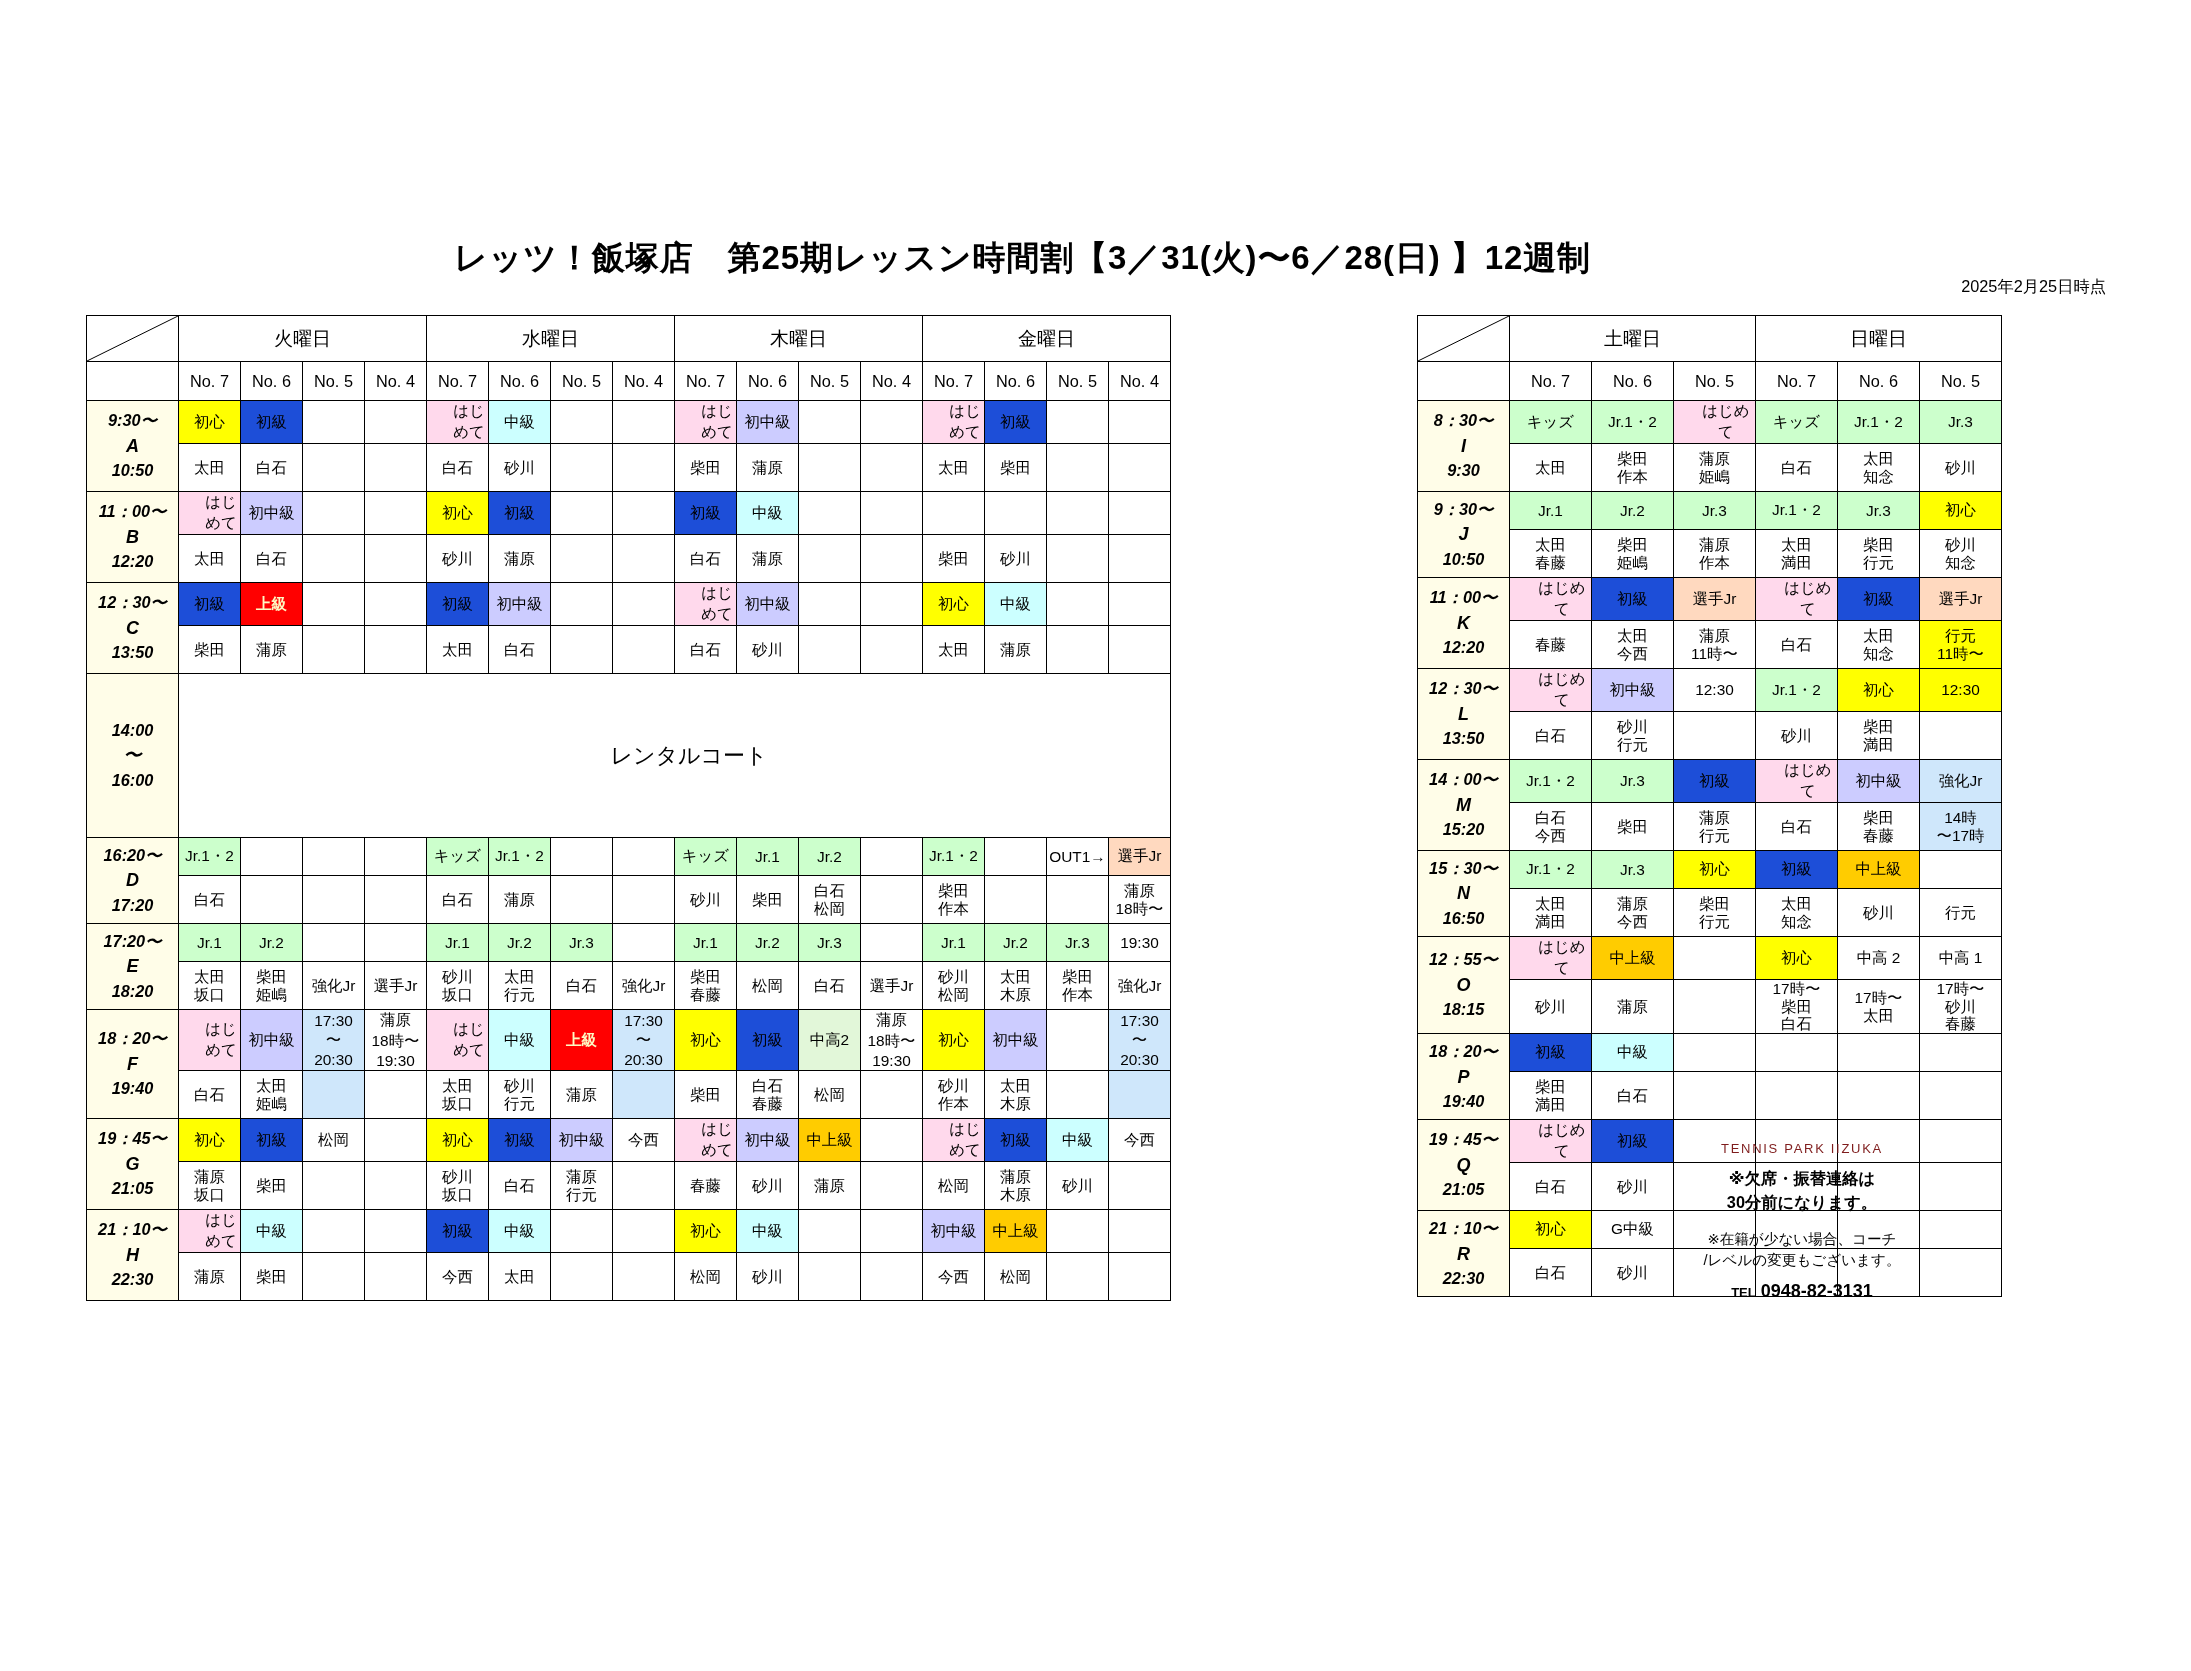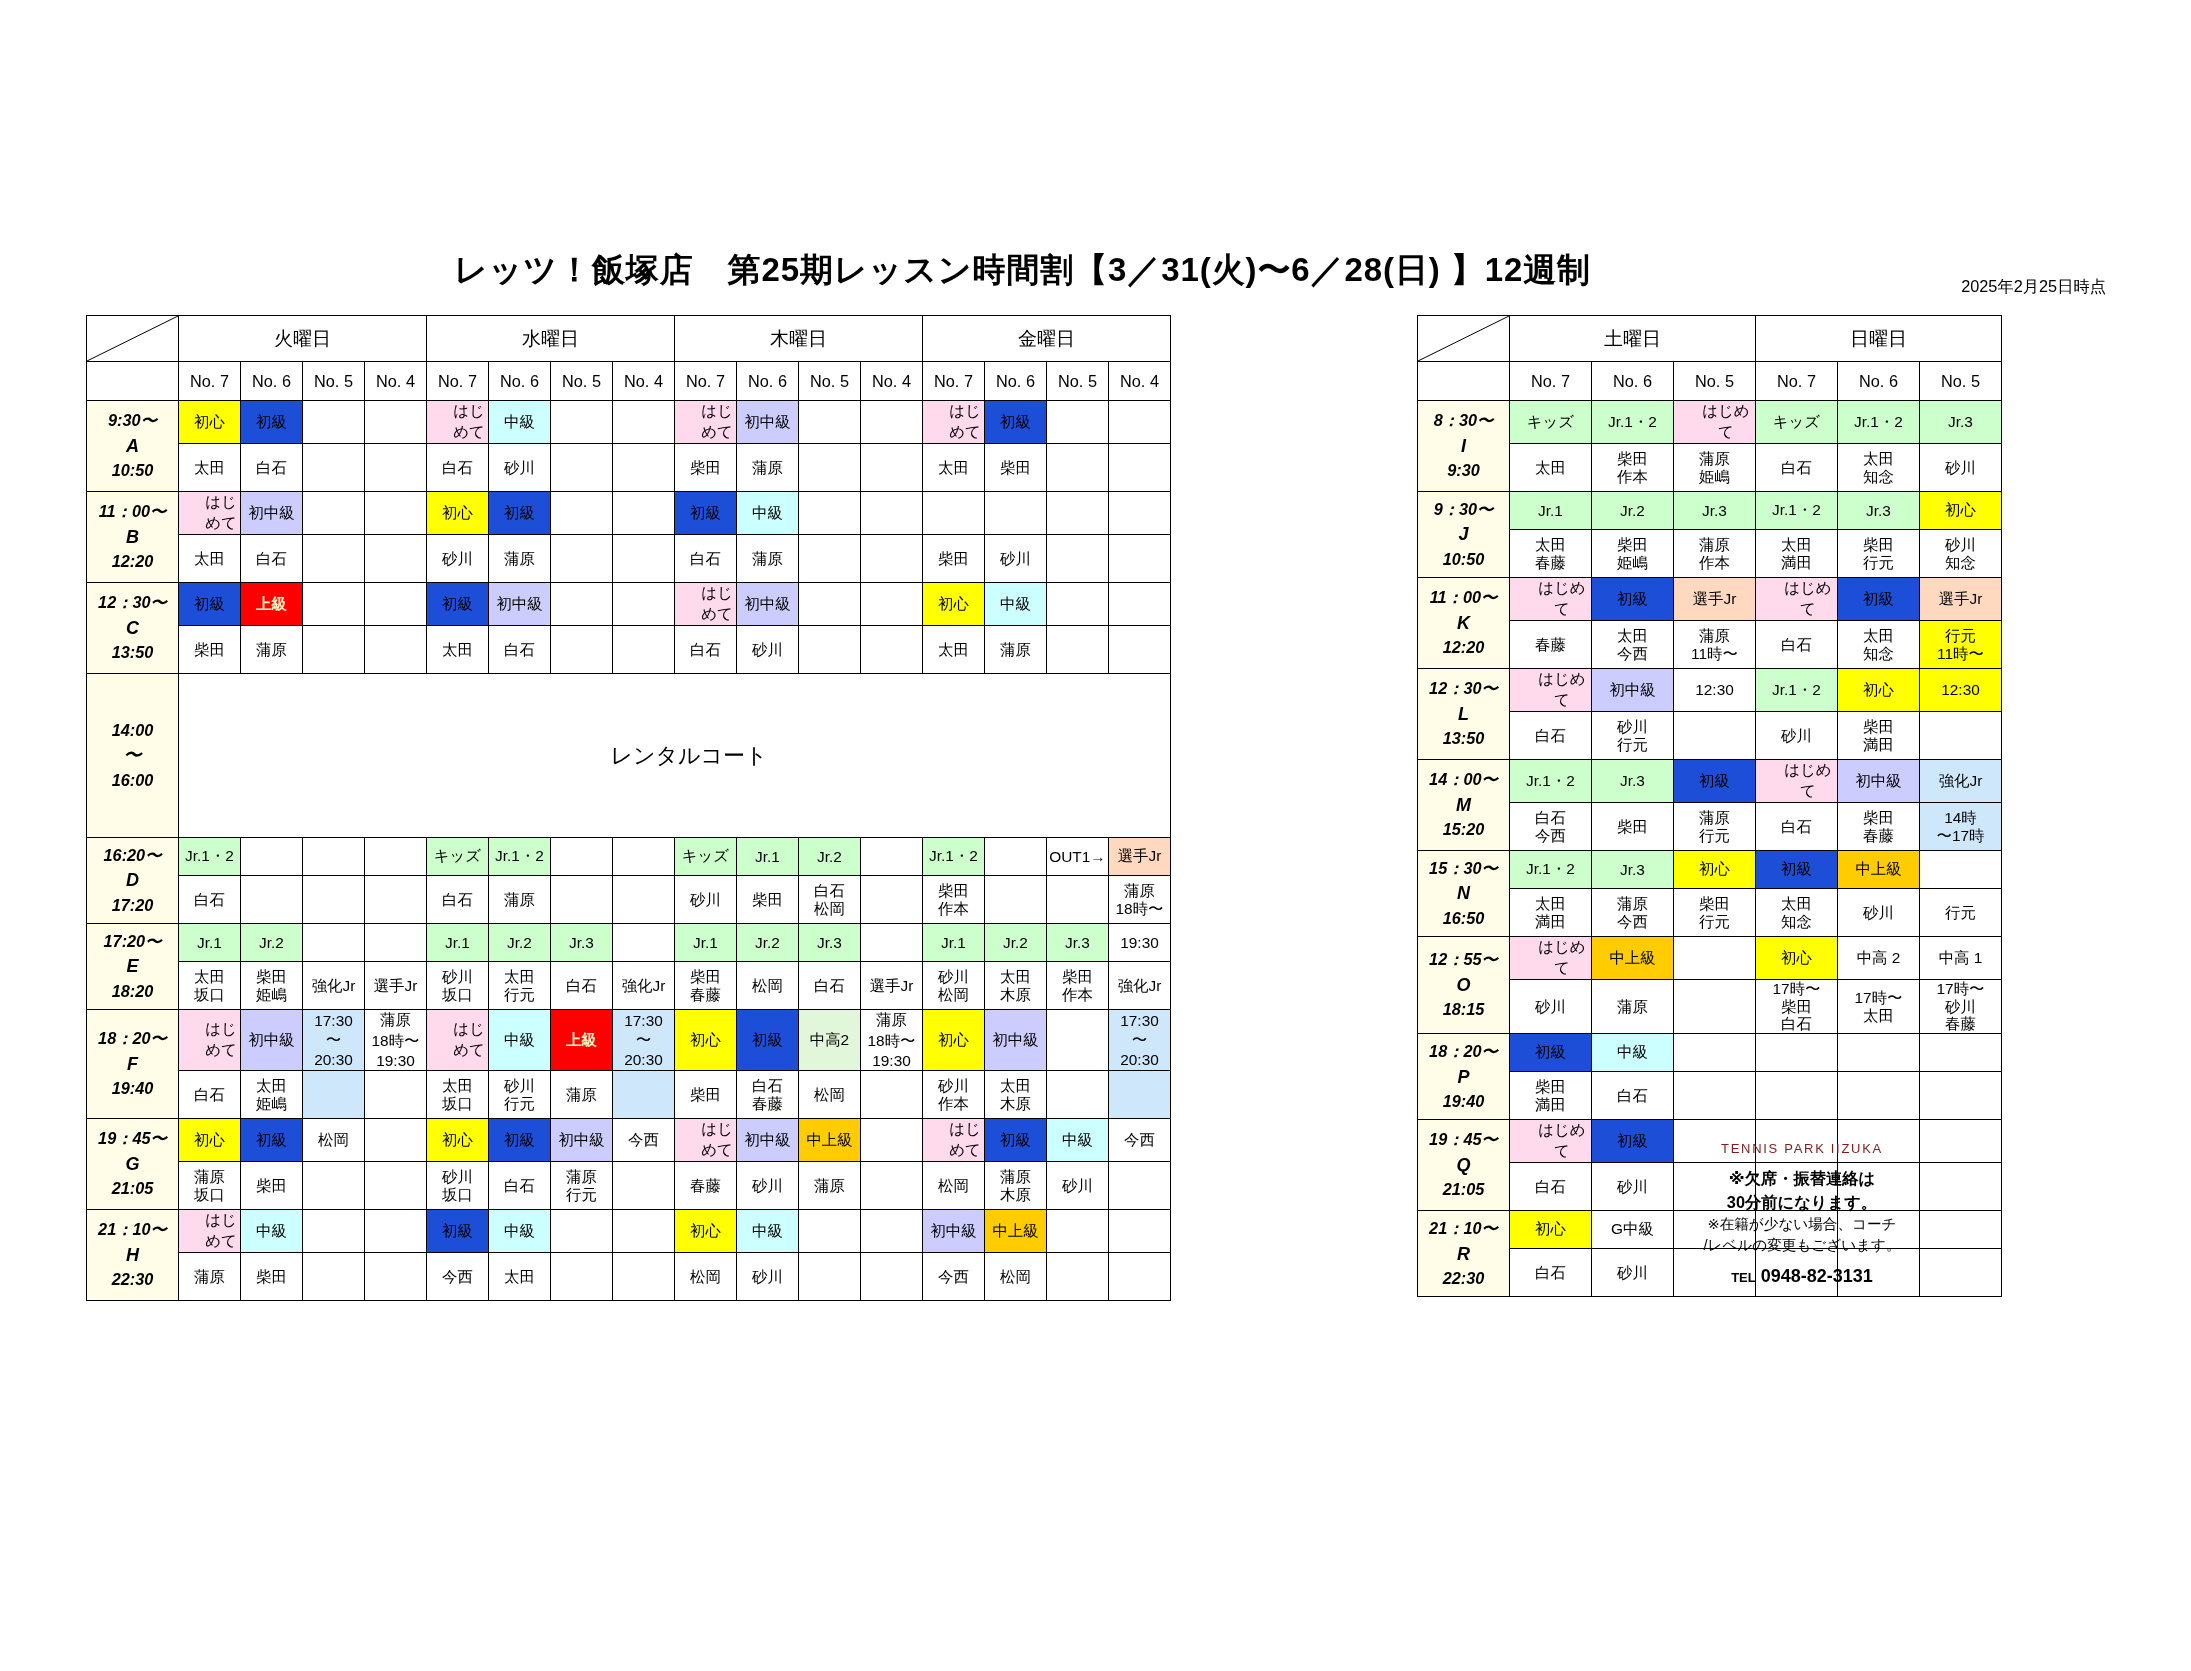--- a/index.html
+++ b/index.html
@@ -7,21 +7,21 @@
     width:2192px;height:1672px;
     background:#ffffff;
     font-family:"Liberation Sans","DejaVu Sans",sans-serif;
     color:#000;
     -webkit-font-smoothing:antialiased;
   }
   .page{position:relative;width:2192px;height:1672px;}
 
   
   .title{
-    position:absolute;left:402px;top:248px;width:1241px;
+    position:absolute;left:402px;top:236px;width:1241px;
     font-size:33px;font-weight:bold;letter-spacing:0.9px;
     text-align:center;white-space:nowrap;
   }
   .asof{
     position:absolute;right:86px;top:276px;
     font-size:16.3px;white-space:nowrap;
   }
 
   
   table{border-collapse:collapse;table-layout:fixed;}
@@ -723,21 +723,21 @@
           <td class=""></td>
           <td class=""></td>
         </tr>
       </tbody>
   </table>
 
   <div class="note-box">
     <div class="logo-sub">TENNIS  PARK  IIZUKA</div>
     <div class="note-line" style="margin-top:8.6px">※欠席・振替連絡は</div>
     <div class="note-line">30分前になります。</div>
-    <div class="note-small" style="margin-top:0">※在籍が少ない場合、コーチ</div>
+    <div class="note-small" style="margin-top:15px">※在籍が少ない場合、コーチ</div>
     <div class="note-small">/レベルの変更もございます。</div>
     <div class="tel" style="margin-top:6.8px">
       <span style="font-size:13px">TEL</span>
       <span>0948-82-3131</span>
     </div>
   </div>
 
 </div>
 
 

